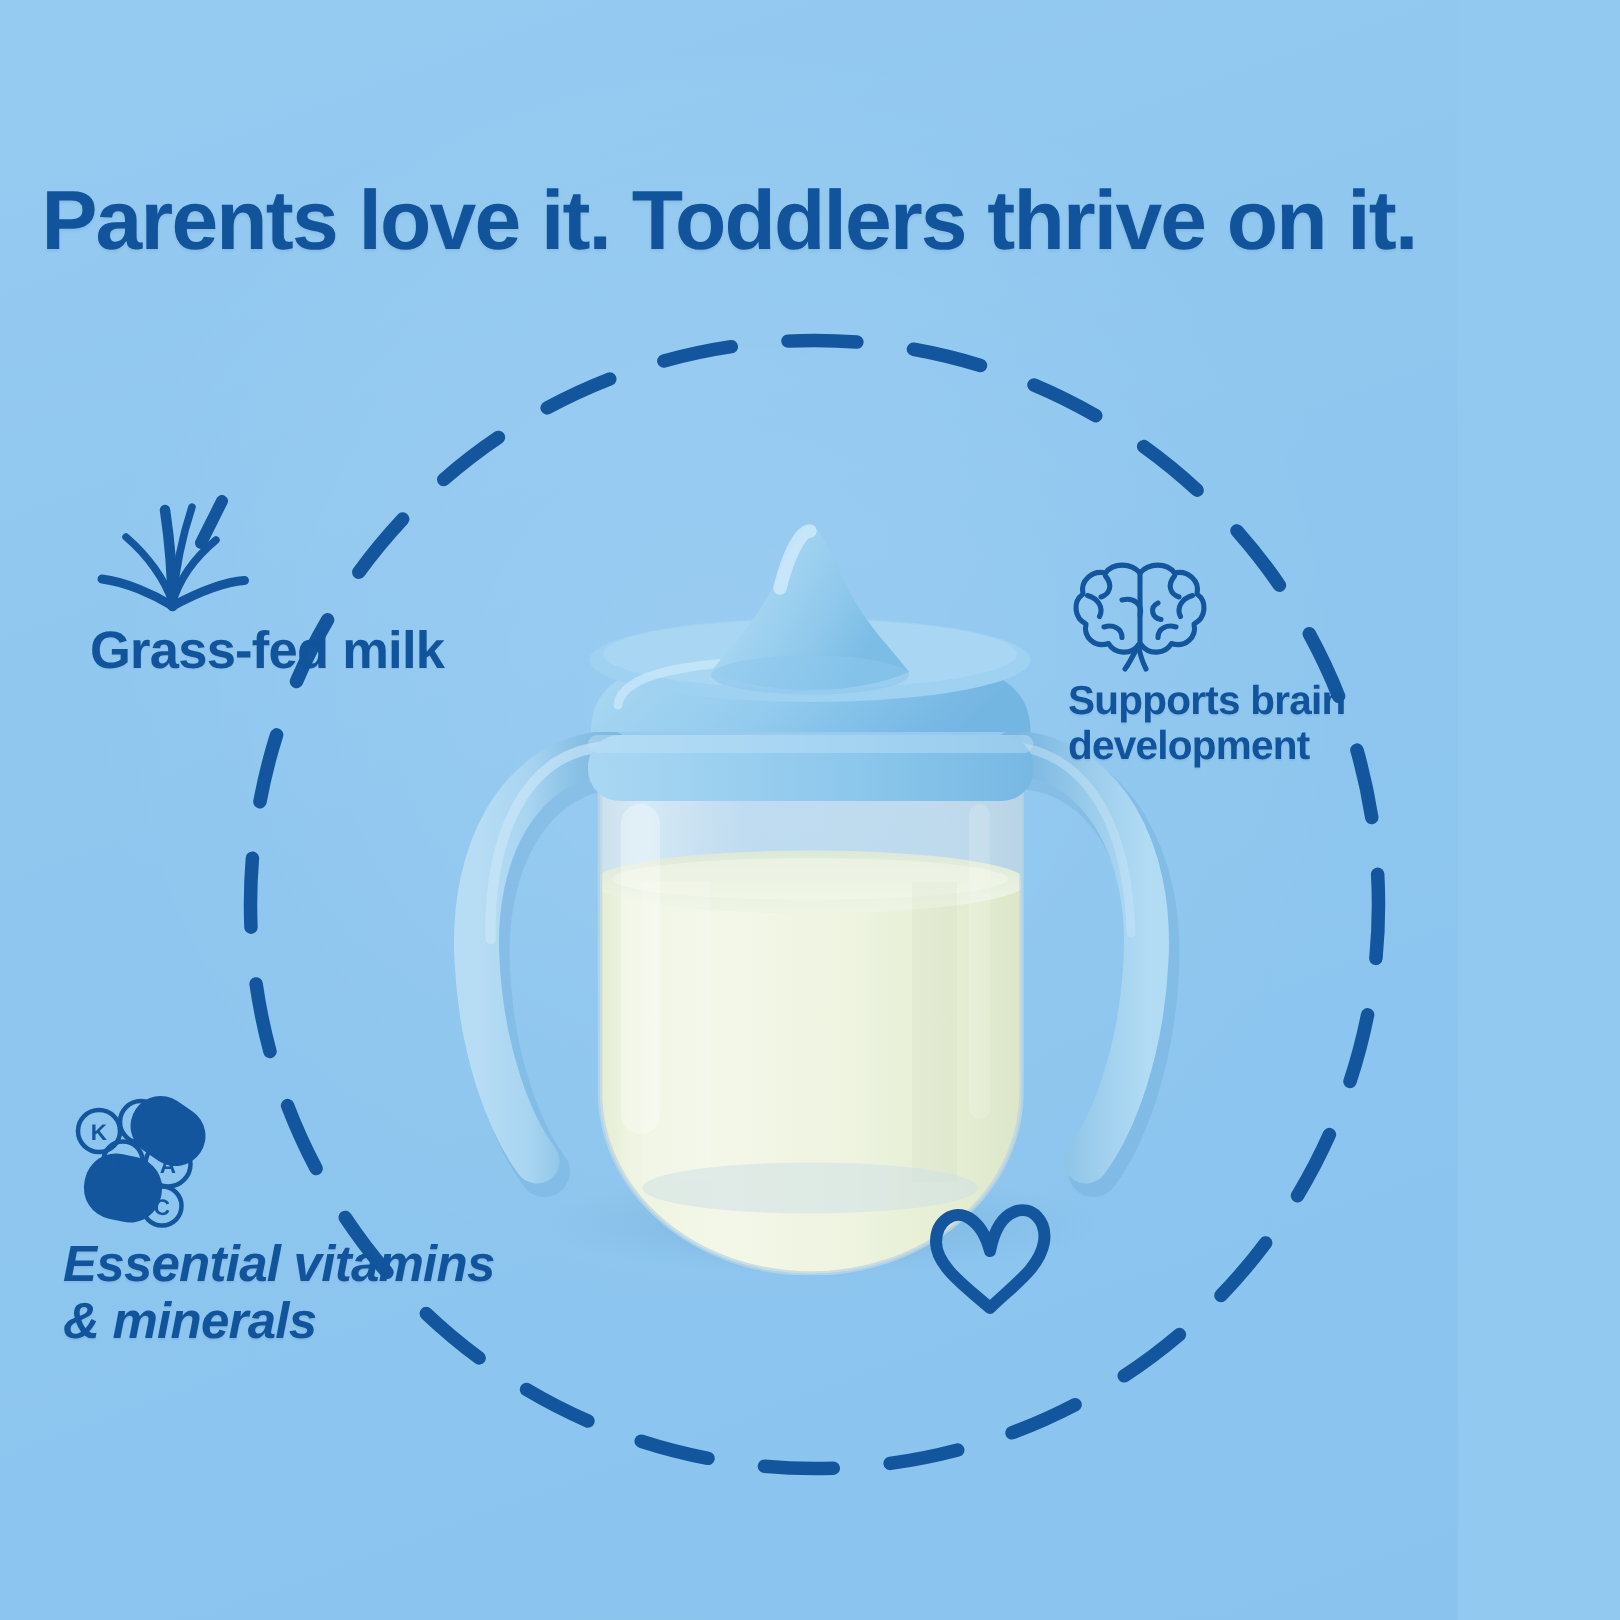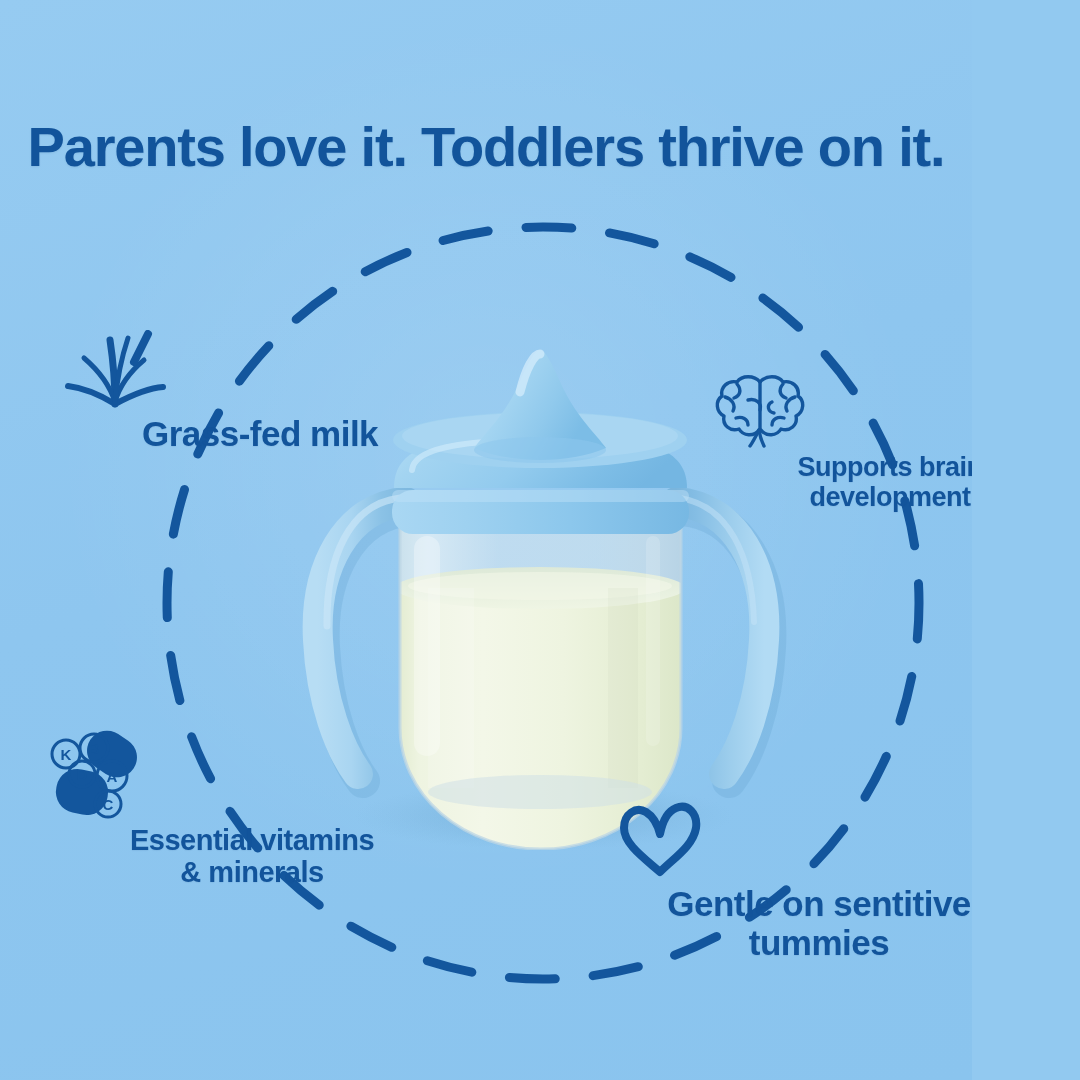--- a/index.html
+++ b/index.html
@@ -56,33 +56,33 @@
     display:block;
     margin:0 auto 4px auto;
     line-height:0;
   }
   .feature .flabel {
     color:#12549b;
     font-weight:bold;
     font-size:34px;
     line-height:1.12;
     letter-spacing:-0.5px;
-    text-align:center;
+    text-align:left;
     white-space:pre-line;
     text-shadow:0 1px 1px rgba(20,70,130,0.08);
   }
 
   #feat-grass     { left:60px;  top:330px;  width:400px; }
   #feat-grass .flabel { font-size:35px; }
 
   #feat-brain     { left:712px; top:372px;  width:356px; }
   #feat-brain .flabel { font-size:27px; }
 
   #feat-vitamins  { left:42px;  top:728px;  width:420px; }
-  #feat-vitamins .flabel { font-size:29px; }
+  #feat-vitamins .flabel { font-size:34px;font-style:italic; }
 
   #feat-tummies   { left:614px; top:800px;  width:410px; }
   #feat-tummies .flabel { font-size:35px; }
 </style>
 </head>
 <body>
 
 <div id="canvas">
 
   <div id="headline">Parents love it. Toddlers thrive on it.</div>
@@ -283,17 +283,15 @@
 &amp; minerals</div>
   </div>
 
   <div class="feature" id="feat-tummies">
     <span class="ficon">
       <svg width="92" height="80" viewBox="0 0 92 80">
         <path d="M46,72 C30,58 10,44 10,28 C10,14 22,6 32,12 C40,17 44,26 46,34
                  C48,24 52,12 62,8 C74,3 84,14 82,28 C79,46 60,58 46,72 Z" fill="none" stroke="#13569d" stroke-width="8" stroke-linecap="round" stroke-linejoin="round"></path>
       </svg>
     </span>
-    <div class="flabel">Gentle on sentitive
-tummies</div>
   </div>
 
 </div>
 
 </body></html>

